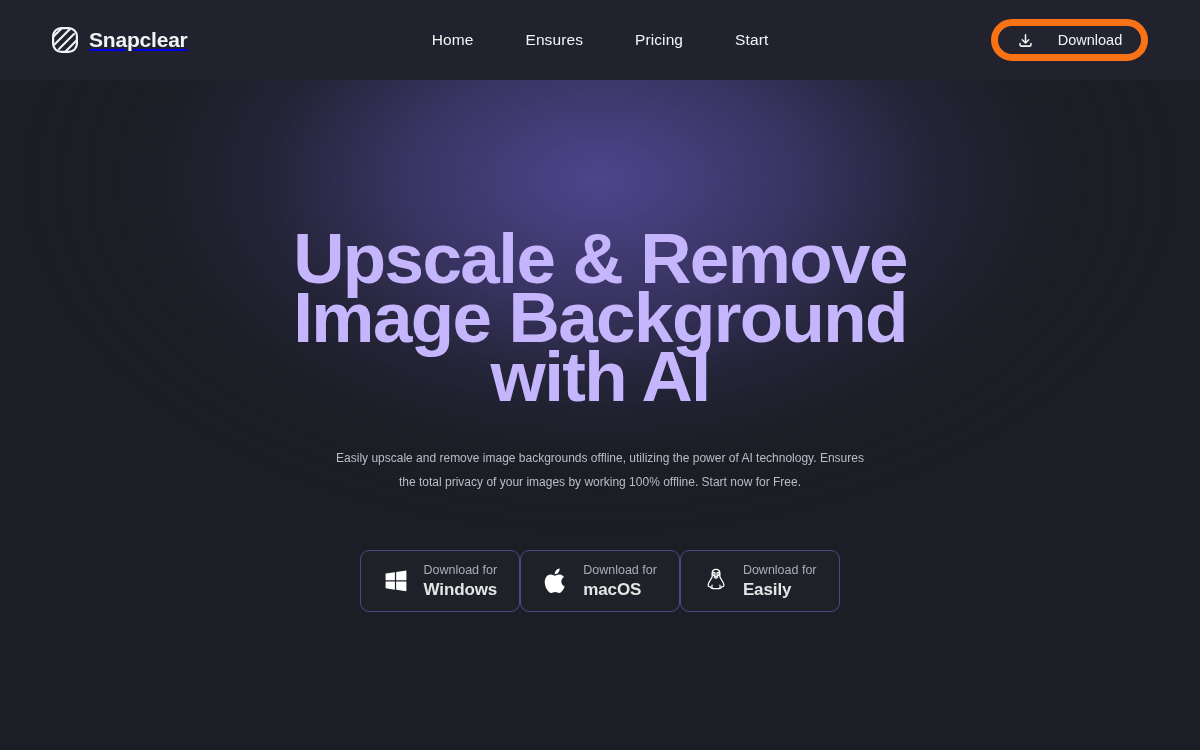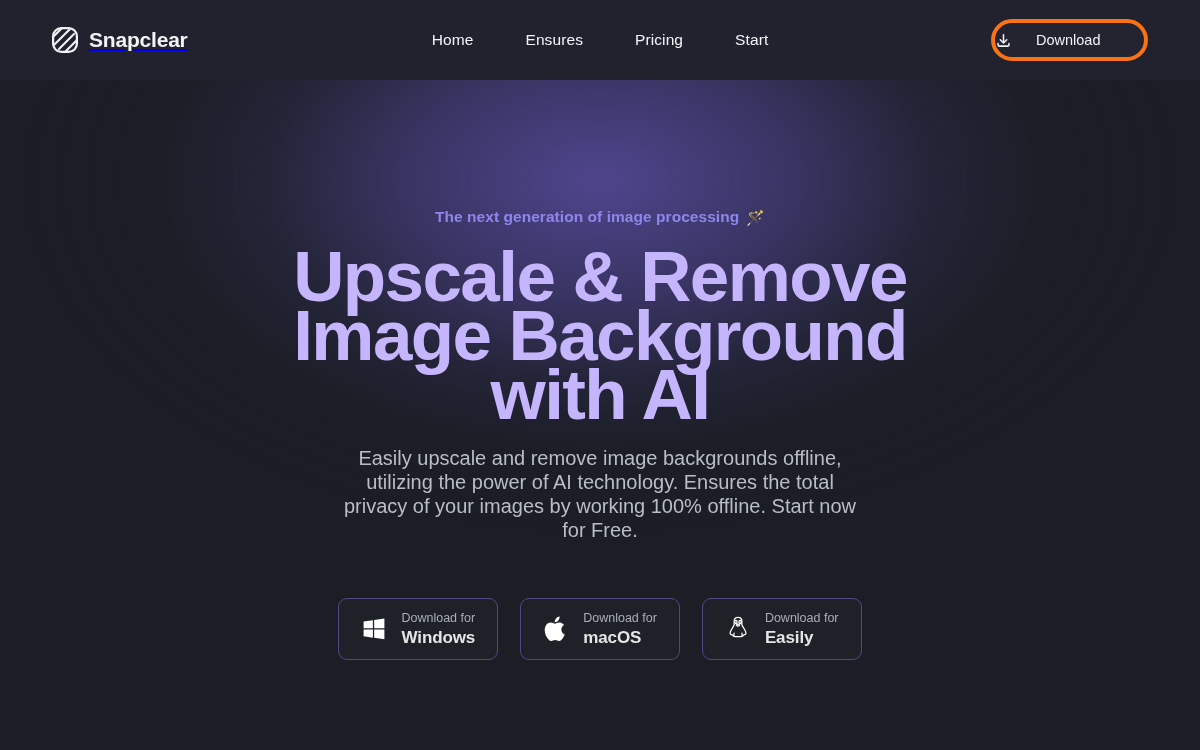--- a/index.html
+++ b/index.html
@@ -69,25 +69,25 @@
     font-weight:500;
     text-decoration:none;
     letter-spacing:0.1px;
     white-space:nowrap;
   }
 
   .header-cta {
     margin-left:auto;
     display:flex;
     align-items:center;
-    justify-content:flex-start;
+    justify-content:center;
     gap:24px;
     width:157px;
     height:42px;
-    border:4px solid #f97316;
+    border:7px solid #f97316;
     border-radius:21px;
     background:#23242f;
     color:#f1f2f5;
     font-size:14.5px;
     font-weight:500;
     cursor:pointer;
   }
   .header-cta .dl-icon { width:17px; height:17px; display:block; }
 
   
@@ -138,34 +138,33 @@
     width:760px;
     text-align:center;
     color:#c4b5fd;
     font-size:71px;
     line-height:59px;
     font-weight:700;
     letter-spacing:-1.6px;
   }
 
   .subhead {
-    margin-top:22px;
+    margin-top:40px;
     width:530px;
     text-align:center;
     color:#b9bdc6;
-    font-size:20px;
+    font-size:12px;
     line-height:24px;
     font-weight:400;
   }
 
   .download-row {
     margin-top:56px;
     display:flex;
     align-items:center;
-    gap:22px;
   }
   .os-button {
     display:flex;
     align-items:center;
     gap:14px;
     height:62px;
     padding:0 22px;
     border:1px solid #4e4885;
     border-radius:9px;
     background:#1e2128;
@@ -216,24 +215,20 @@
       </svg>
       <span>Download</span>
     </button>
   </header>
 
   <section class="hero">
     <div class="hero-glow"></div>
 
     <div class="hero-inner">
 
-      <div class="eyebrow">
-        <span>The next generation of image processing</span>
-        <span class="eyebrow-emoji">🪄</span>
-      </div>
 
       <h1 class="headline">Upscale &amp; Remove Image Background with AI</h1>
 
       <p class="subhead">Easily upscale and remove image backgrounds offline, utilizing the power of AI technology. Ensures the total privacy of your images by working 100% offline. Start now for Free.</p>
 
       <div class="download-row">
 
         <button class="os-button">
           <svg class="os-icon" viewBox="0 0 26 26">
             <path fill="#ffffff" d="M2.6 5.6 L11.9 4.25 L11.9 12.35 L2.6 12.35 Z"></path>

